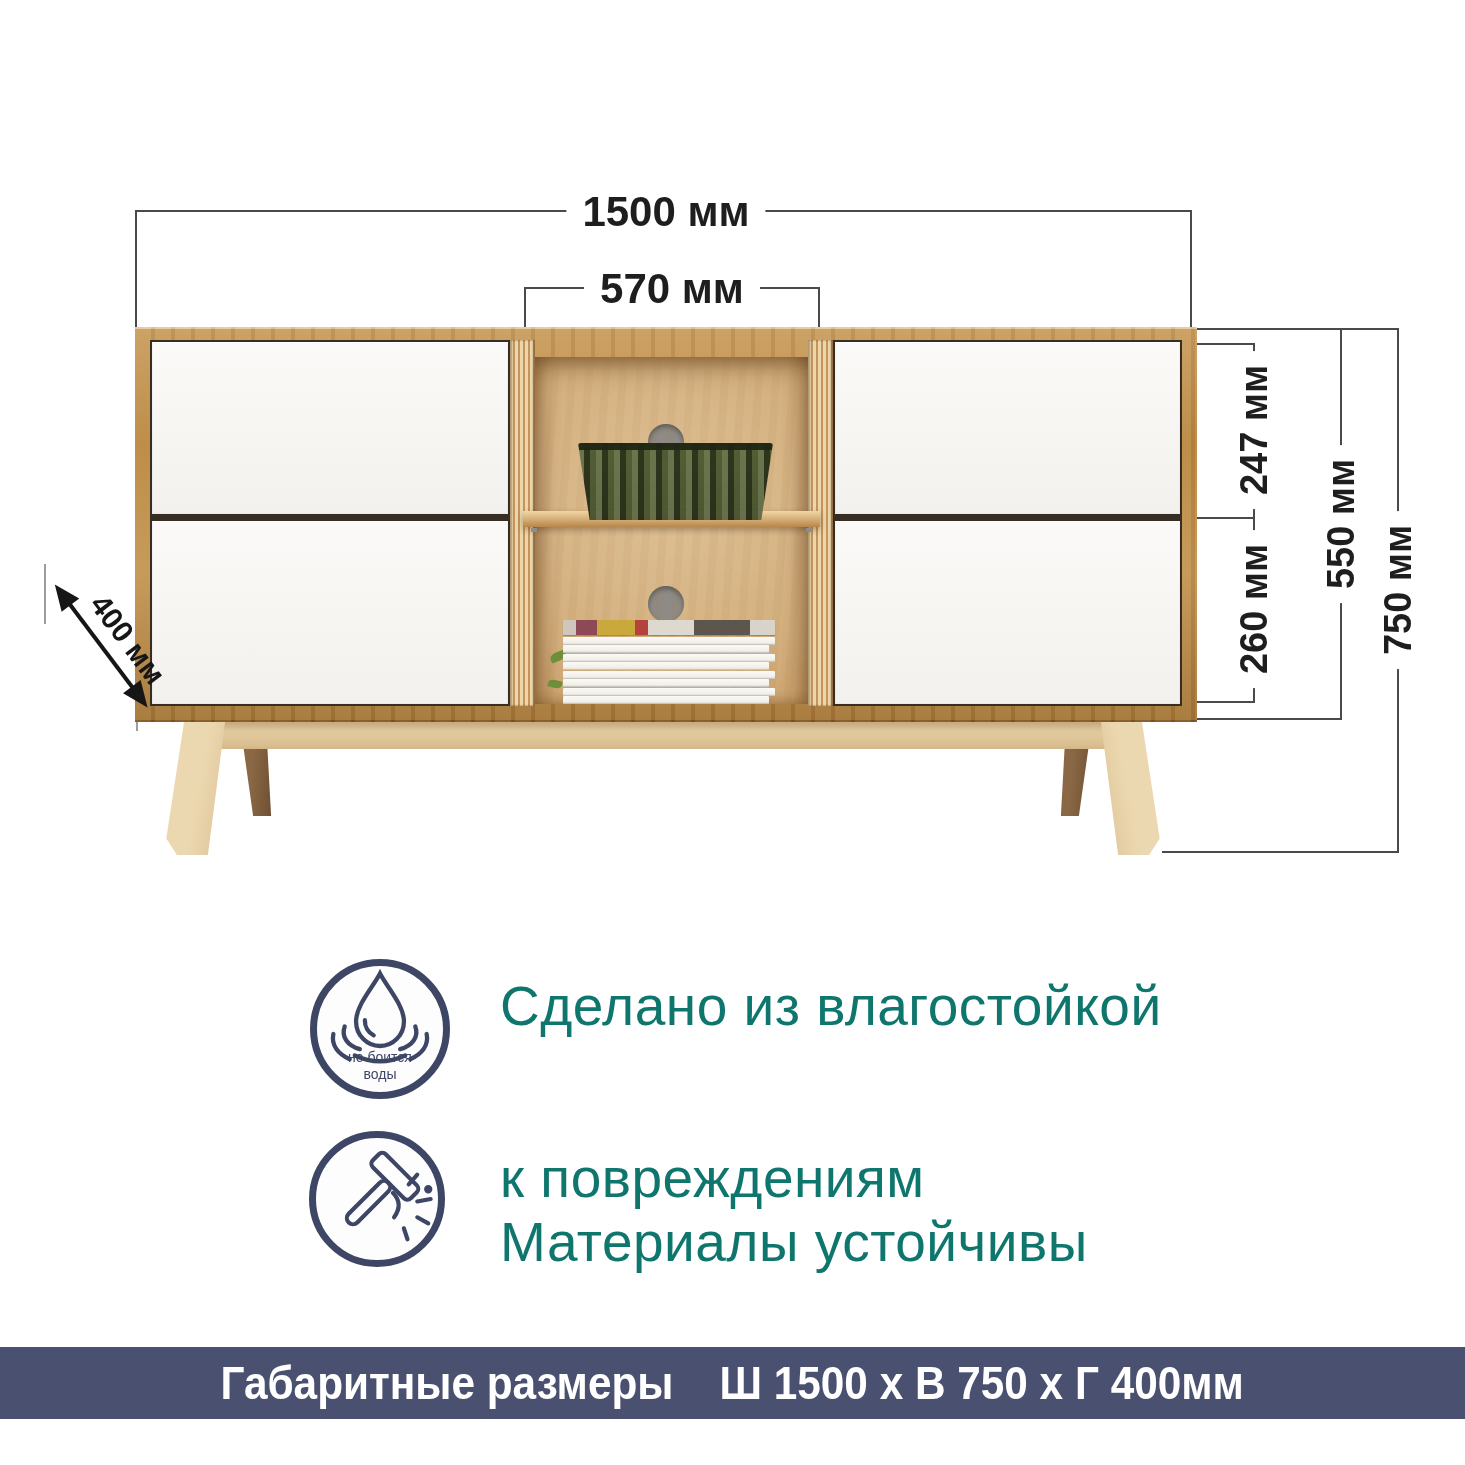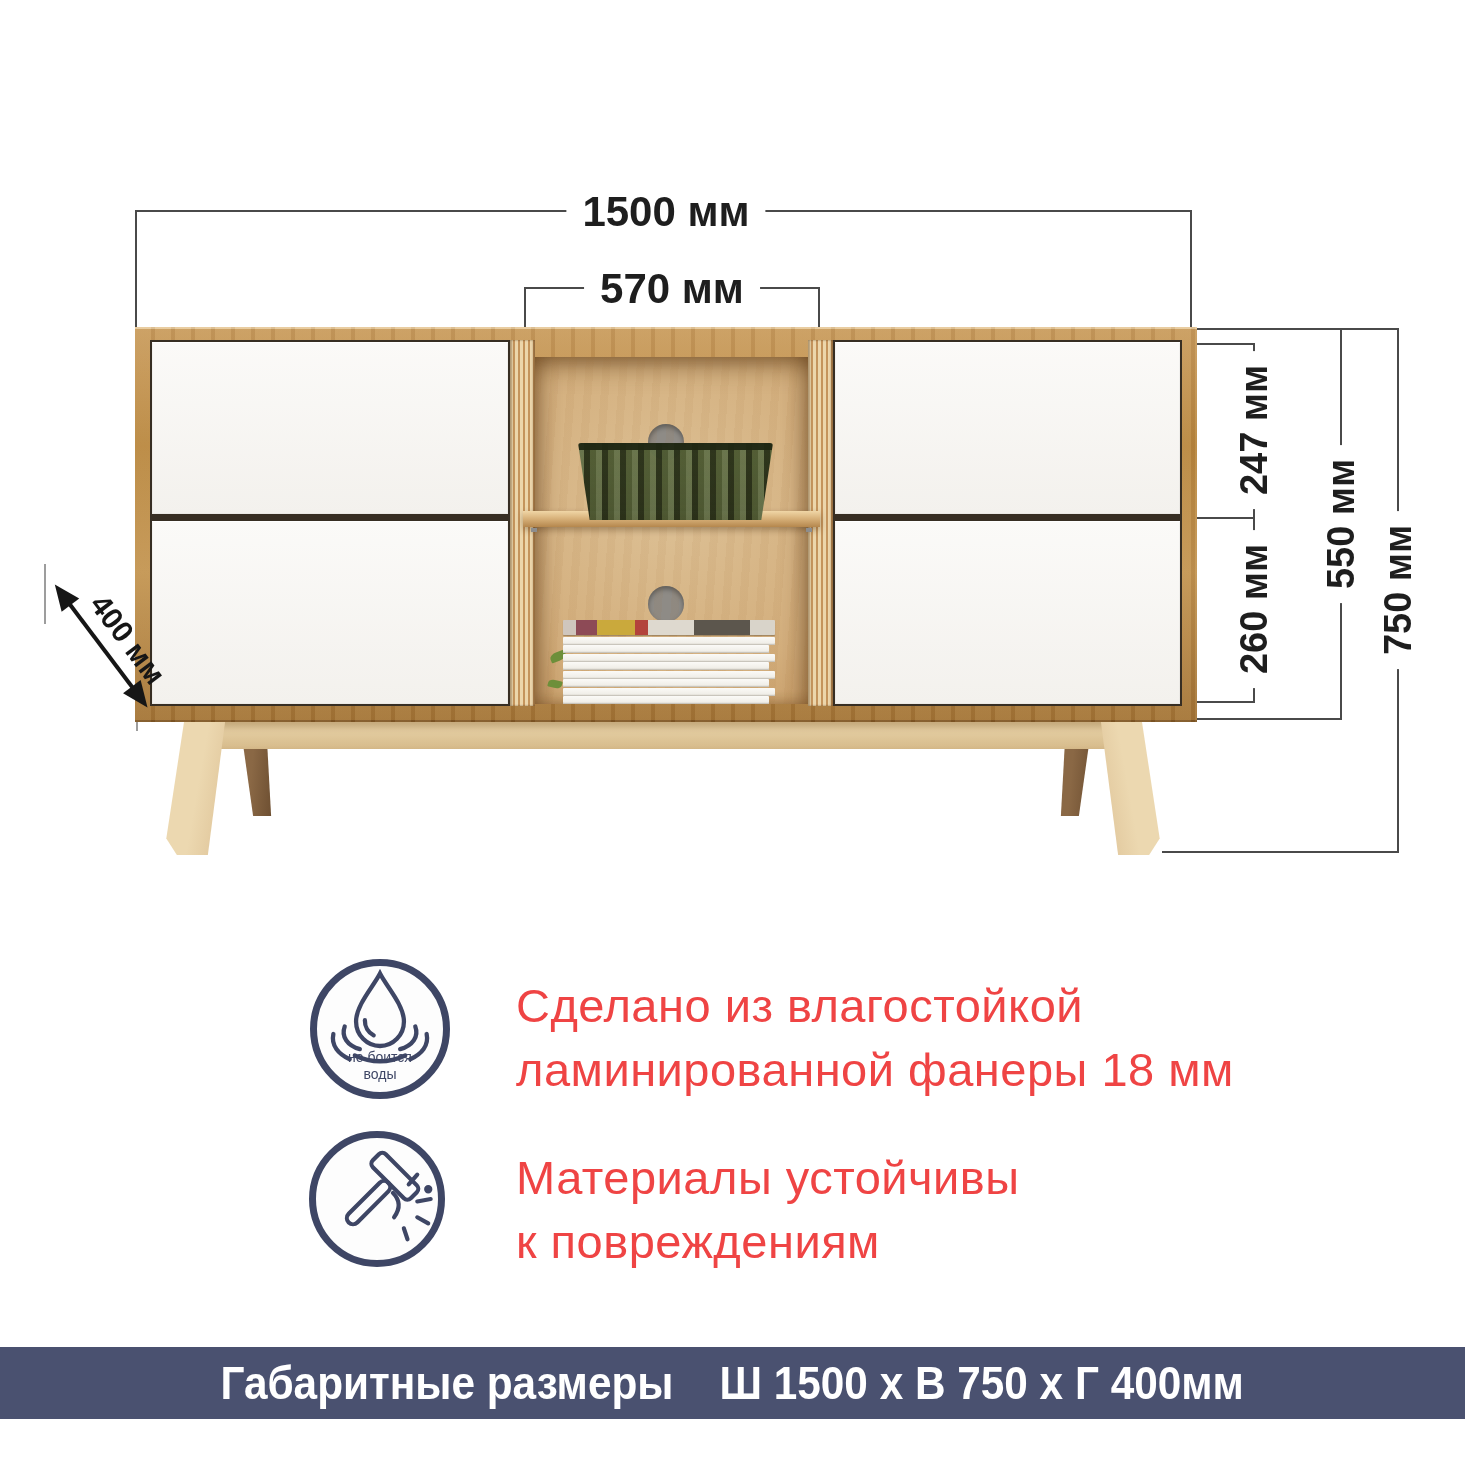--- a/index.html
+++ b/index.html
@@ -97,21 +97,21 @@
   #sprig1{left:550px;top:640px;width:16px;height:9px;transform:rotate(-20deg);}
   #sprig2{left:548px;top:668px;width:14px;height:8px;transform:rotate(15deg);}
 
   
   .feature-icon{position:absolute;border:7px solid #3e4665;border-radius:50%;background:#fdfdfd;box-sizing:border-box;}
   #icon-water{left:310px;top:947px;width:140px;height:140px;}
   #icon-hammer{left:309px;top:1119px;width:136px;height:136px;}
   .feature-icon svg{position:absolute;left:0;top:0;width:100%;height:100%;}
   .badge-text{position:absolute;left:0;right:0;top:66%;text-align:center;color:#3e4665;
               font-weight:normal;font-size:14px;line-height:17px;}
-  .feature-text{position:absolute;left:516px;font-size:47px;line-height:64px;color:#ef4444;
+  .feature-text{position:absolute;left:500px;font-size:55px;line-height:64px;color:#0f766e;
                 font-weight:400;letter-spacing:.5px;}
   #feature-text-1{top:962px;}
   #feature-text-2{top:1134px;}
 
   
   #footer-bar{position:absolute;left:0;top:1335px;width:1465px;height:72px;background:#4a5170;
       display:flex;align-items:center;justify-content:center;}
   #footer-text{color:#ffffff;font-weight:bold;font-size:46px;transform:scaleX(.92);
       white-space:nowrap;display:flex;gap:50px;letter-spacing:0;}
 </style>
@@ -206,40 +206,39 @@
       <path d="M13 54 c-2 9 4 16 13 20"></path>
       <path d="M87 54 c2 9 -4 16 -13 20"></path>
     </svg>
     <div class="badge-text">
       <div>не боится</div>
       <div>воды</div>
     </div>
   </div>
   <div id="feature-text-1" class="feature-text">
     <div>Сделано из влагостойкой</div>
-    <div>ламинированной фанеры 18 мм</div>
   </div>
 
   <div id="icon-hammer" class="feature-icon">
     <svg viewBox="0 0 100 100" fill="none" stroke="#3e4665" stroke-width="3.4" stroke-linecap="round" stroke-linejoin="round">
       <g transform="rotate(45 48 48)">
         <rect x="26" y="17" width="44" height="15" rx="4"></rect>
         <rect x="43" y="32" width="10" height="46" rx="5"></rect>
       </g>
       <path d="M76 38 l7 -8"></path>
       <path d="M83 52 l11 -2"></path>
       <path d="M83 65 l9 5"></path>
       <path d="M72 74 l3 9"></path>
       <path d="M63 45 q9 9 1 20"></path>
       <circle cx="92" cy="42" r="1.7" fill="#3e4665"></circle>
     </svg>
   </div>
   <div id="feature-text-2" class="feature-text">
+    <div>к повреждениям</div>
     <div>Материалы устойчивы</div>
-    <div>к повреждениям</div>
   </div>
 
   <div id="footer-bar">
     <div id="footer-text">
       <span>Габаритные размеры</span>
       <span>Ш 1500 х В 750 х Г 400мм</span>
     </div>
   </div>
 
 </div>

